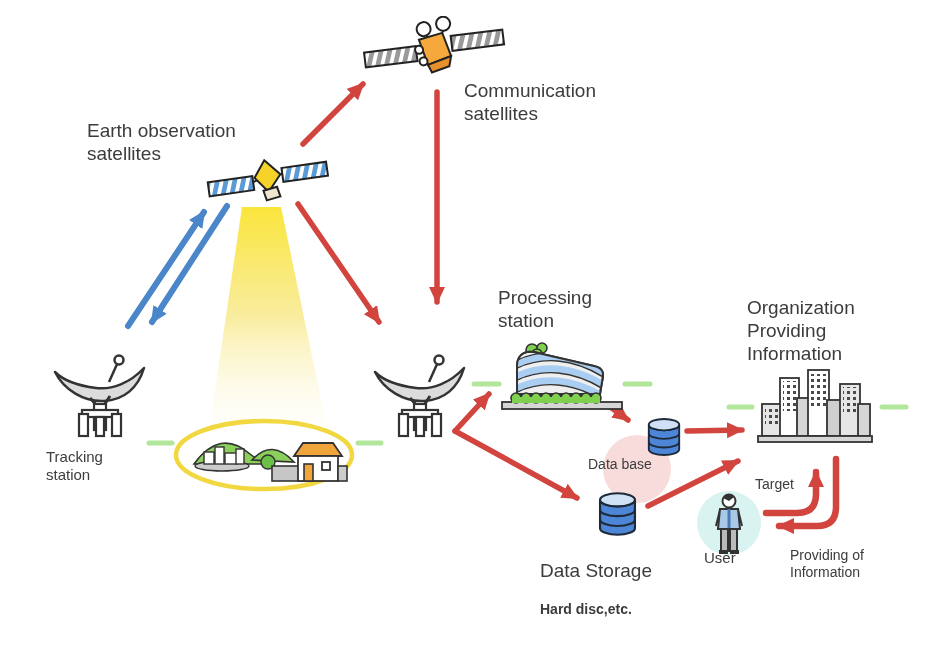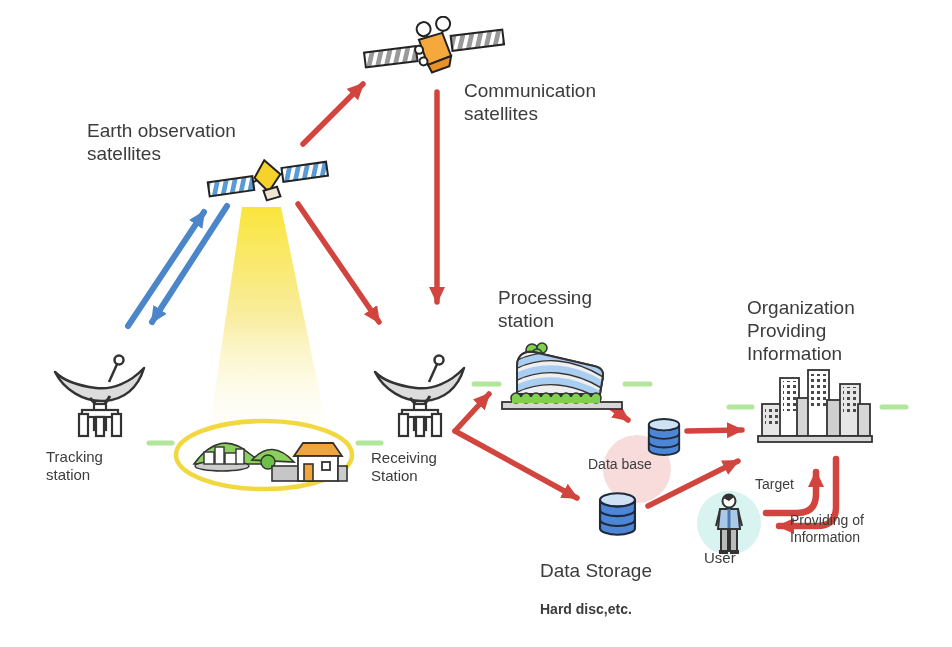--- a/index.html
+++ b/index.html
@@ -246,30 +246,28 @@
     <rect x="23" y="61" width="9" height="4" fill="#333"></rect>
     <rect x="34" y="61" width="9" height="4" fill="#333"></rect>
   </svg>
 
   <div class="lbl f19" style="left:87px;top:119px">Earth observation
 satellites</div>
   <div class="lbl f19" style="left:464px;top:79px">Communication
 satellites</div>
   <div class="lbl f20" style="left:46px;top:448px">Tracking
 station</div>
-  <div class="lbl f20" style="left:371px;top:449px">Receiving
-Station</div>
   <div class="lbl f19" style="left:498px;top:286px">Processing
 station</div>
   <div class="lbl f15" style="left:588px;top:456px">Data base</div>
   <div class="lbl center" style="left:540px;top:539px;width:130px">
     <div class="f19">Data Storage</div>
     <div class="f13">Hard disc,etc.</div>
   </div>
   <div class="lbl f19" style="left:747px;top:296px">Organization
 Providing
 Information</div>
   <div class="lbl f15" style="left:755px;top:476px">Target</div>
   <div class="lbl f20" style="left:704px;top:549px">User</div>
-  <div class="lbl f15" style="left:790px;top:512px">Providing of
+  <div class="lbl f15" style="left:790px;top:547px">Providing of
 Information</div>
 
 </div>
 
 </body></html>

